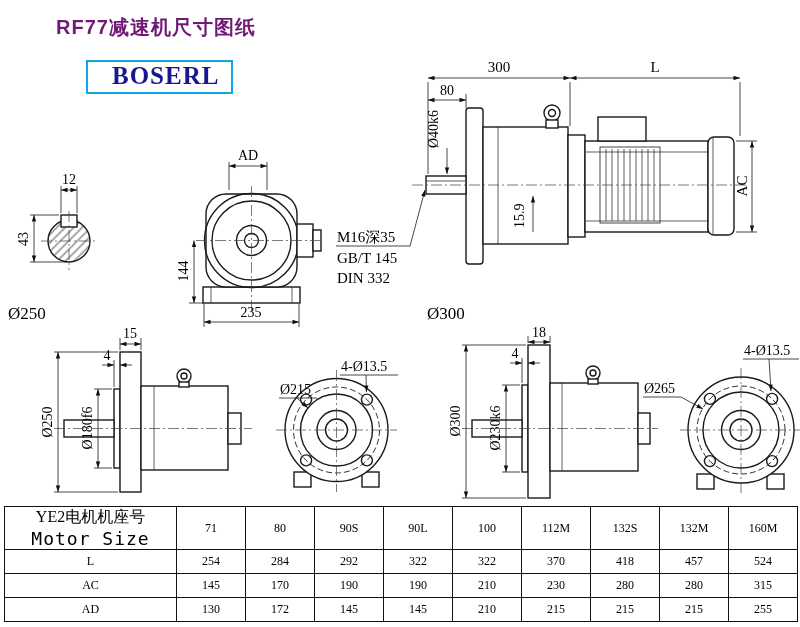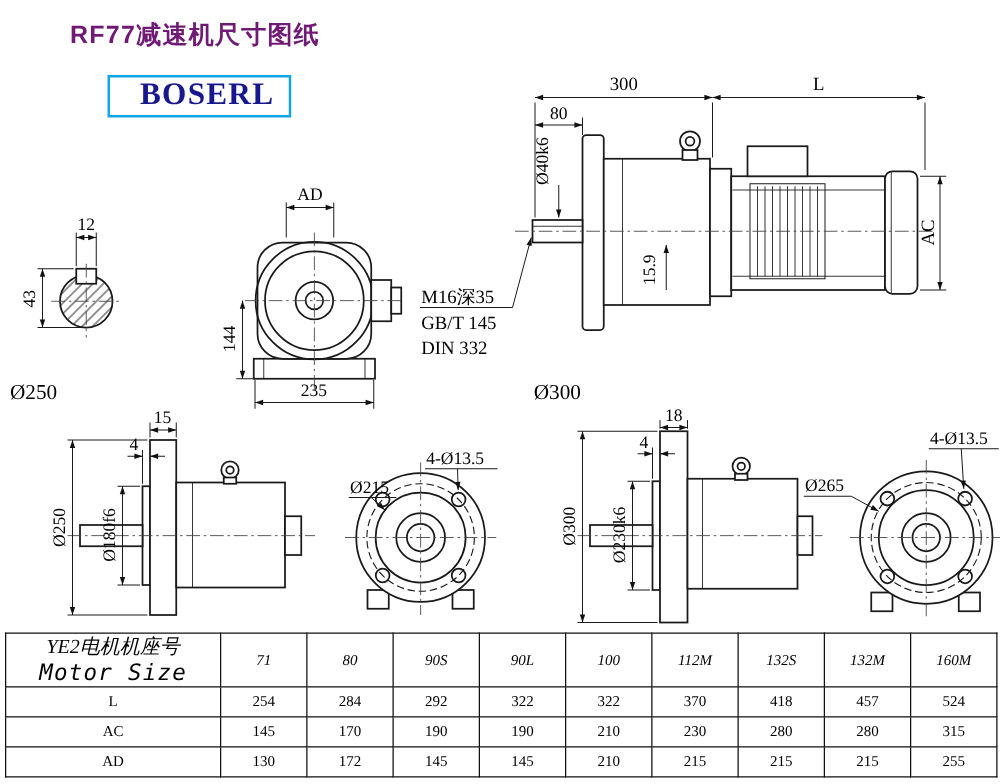--- a/index.html
+++ b/index.html
@@ -25,21 +25,21 @@
   text.dim { font-family:"Liberation Serif", serif; font-size:14px; fill:#000; }
   text.dim.big { font-size:15px; }
   text.lbl { font-family:"Liberation Serif", serif; font-size:17px; fill:#000; }
 
   
   table.size-table { position:absolute; left:4px; top:506px; width:793px;
                      border-collapse:collapse; table-layout:fixed;
                      font-family:"Liberation Serif", serif; }
   .size-table th, .size-table td { border:1px solid #111; text-align:center;
                      vertical-align:middle; font-weight:normal; padding:0; }
-  .size-table tr.hd { height:30px;font-style:italic; }
+  .size-table tr.hd { height:30px; }
   .size-table tr.vr { height:24px; }
   .size-table .cn { font-size:16px; font-family:"Liberation Serif", serif; }
   .size-table .mono { font-size:18px; font-family:"DejaVu Sans Mono", monospace; letter-spacing:1px; }
   .size-table td, .size-table th.num { font-size:12px; }
 </style>
 </head>
 <body>
 
 <div class="sheet">
 

